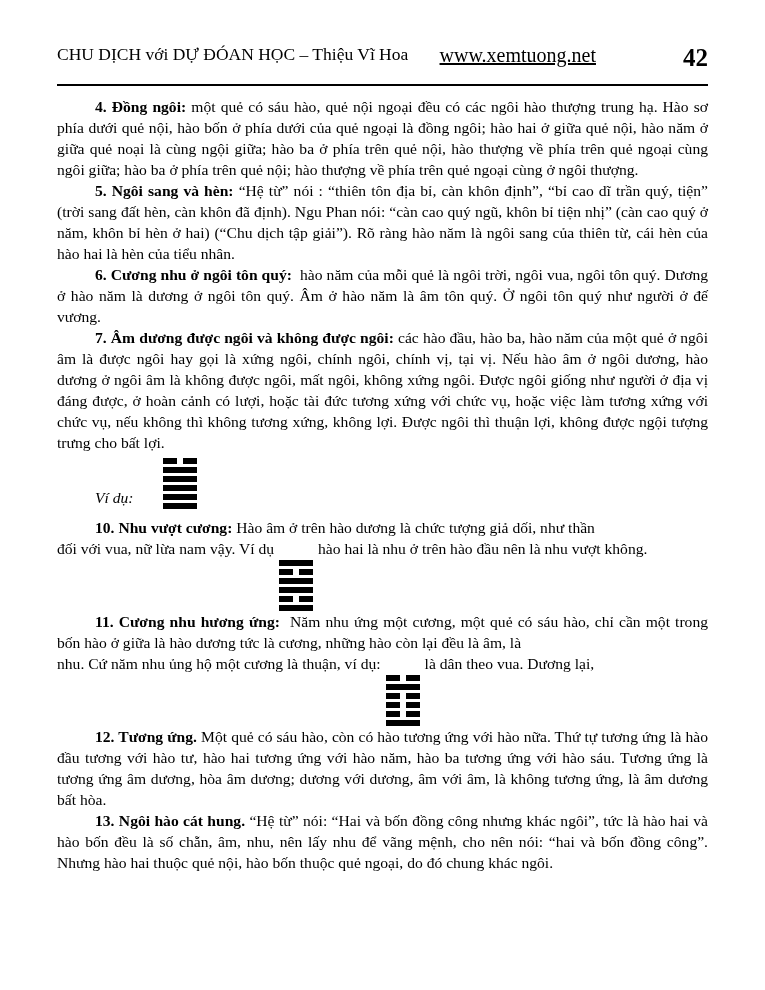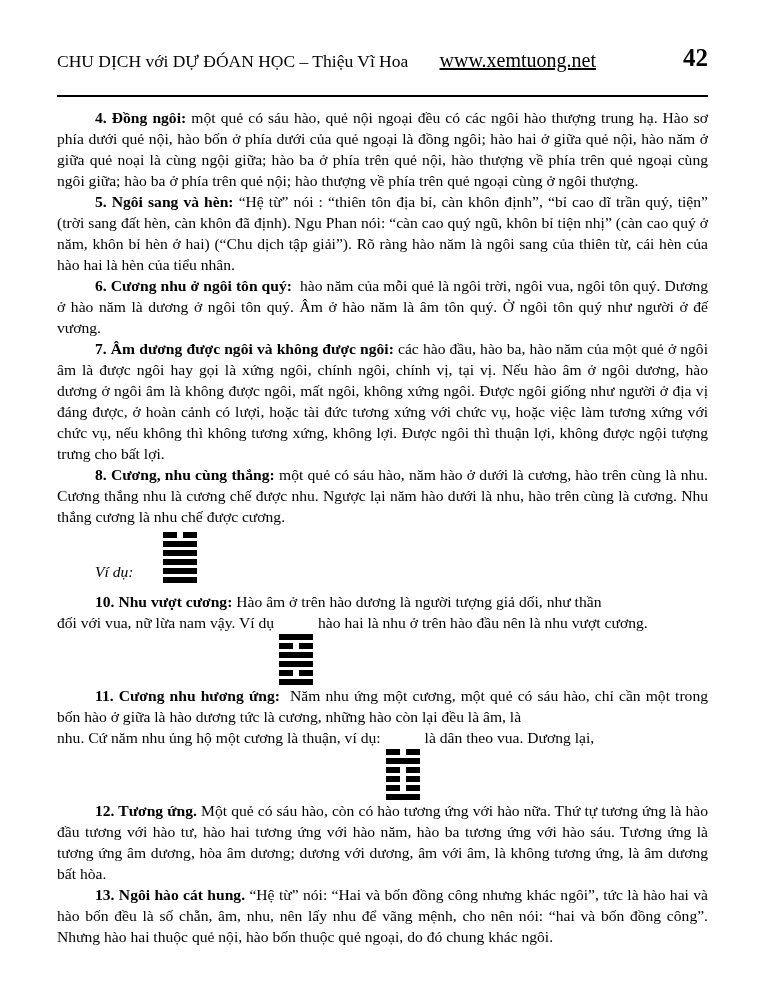--- a/index.html
+++ b/index.html
@@ -14,23 +14,23 @@
     overflow: hidden;
     color: #000000;
     font-family: "Liberation Serif", "DejaVu Serif", serif;
   }
   .page {
     padding: 44px 57px 0 57px;
   }
   
   .header {
     display: flex;
-    align-items: flex-end;
+    align-items: flex-start;
     border-bottom: 2px solid #000;
-    padding-bottom: 23px;
+    padding-bottom: 12px;
   }
   .doc-title {
     font-size: 17.5px;
     white-space: nowrap;
   }
   .site-link {
     margin-left: auto;
     margin-right: 58px;
     font-size: 20px;
     text-decoration: underline;
@@ -110,44 +110,43 @@
   <div class="bodytext">
 
     <p class="para"><b class="lbl">4. Đồng ngôi:</b> <span>một quẻ có sáu hào, quẻ nội ngoại đều có các ngôi hào thượng trung hạ. Hào sơ phía dưới quẻ nội, hào bốn ở phía dưới của quẻ ngoại là đồng ngôi; hào hai ở giữa quẻ nội, hào năm ở giữa quẻ noại là cùng ngội giữa; hào ba ở phía trên quẻ nội, hào thượng về phía trên quẻ ngoại cùng ngôi giữa; hào ba ở phía trên quẻ nội; hào thượng về phía trên quẻ ngoại cùng ở ngôi thượng.</span></p>
 
     <p class="para"><b class="lbl">5. Ngôi sang và hèn:</b> <span>“Hệ từ” nói : “thiên tôn địa bỉ, càn khôn định”, “bỉ cao dĩ trần quý, tiện” (trời sang đất hèn, càn khôn đã định). Ngu Phan nói: “càn cao quý ngũ, khôn bỉ tiện nhị” (càn cao quý ở năm, khôn bỉ hèn ở hai) (“Chu dịch tập giải”). Rõ ràng hào năm là ngôi sang của thiên từ, cái hèn của hào hai là hèn của tiểu nhân.</span></p>
 
     <p class="para"><b class="lbl">6. Cương nhu ở ngôi tôn quý:</b>&nbsp; <span>hào năm của mỗi quẻ là ngôi trời, ngôi vua, ngôi tôn quý. Dương ở hào năm là dương ở ngôi tôn quý. Âm ở hào năm là âm tôn quý. Ở ngôi tôn quý như người ở đế vương.</span></p>
 
     <p class="para"><b class="lbl">7. Âm dương được ngôi và không được ngôi:</b> <span>các hào đầu, hào ba, hào năm của một quẻ ở ngôi âm là được ngôi hay gọi là xứng ngôi, chính ngôi, chính vị, tại vị. Nếu hào âm ở ngôi dương, hào dương ở ngôi âm là không được ngôi, mất ngôi, không xứng ngôi. Được ngôi giống như người ở địa vị đáng được, ở hoàn cảnh có lượi, hoặc tài đức tương xứng với chức vụ, hoặc việc làm tương xứng với chức vụ, nếu không thì không tương xứng, không lợi. Được ngôi thì thuận lợi, không được ngội tượng trưng cho bất lợi.</span></p>
 
-    <p class="para"><b class="lbl">8. Cương, nhu cùng thắng:</b> <span>một quẻ có sáu hào, năm hào ở dưới là cương, hào trên cùng là nhu. Cương thắng nhu là cương chế được nhu. Ngược lại năm hào dưới là nhu, hào trên cùng là cương. Nhu thắng cương là nhu chế được cương.</span></p>
 
     <div class="vidu">
       <span class="vidu-label">Ví dụ:</span>
       <span class="hexagram">
           <span class="hex-row yin"></span>
           <span class="hex-row yang"></span>
           <span class="hex-row yang"></span>
           <span class="hex-row yang"></span>
           <span class="hex-row yang"></span>
           <span class="hex-row yang"></span>
         </span>
     </div>
 
-    <p class="para"><b class="lbl">10. Nhu vượt cương:</b> <span>Hào âm ở trên hào dương là người tượng giả dối, như thần</span></p>
+    <p class="para"><b class="lbl">10. Nhu vượt cương:</b> <span>Hào âm ở trên hào dương là chức tượng giả dối, như thần</span></p>
 
     <p class="cont"><span>đối với vua, nữ lừa nam vậy. Ví dụ</span><span class="hexagram hex-inline">
           <span class="hex-row yang"></span>
           <span class="hex-row yin"></span>
           <span class="hex-row yang"></span>
           <span class="hex-row yang"></span>
           <span class="hex-row yin"></span>
           <span class="hex-row yang"></span>
-        </span><span>hào hai là nhu ở trên hào đầu nên là nhu vượt cương.</span></p>
+        </span><span>hào hai là nhu ở trên hào đầu nên là nhu vượt không.</span></p>
 
     <p class="para"><b class="lbl">11. Cương nhu hương ứng:</b>&nbsp; <span>Năm nhu ứng một cương, một quẻ có sáu hào, chỉ cần một trong bốn hào ở giữa là hào dương tức là cương, những hào còn lại đều là âm, là</span></p>
 
     <p class="cont"><span>nhu. Cứ năm nhu ủng hộ một cương là thuận, ví dụ:</span><span class="hexagram hex-inline">
           <span class="hex-row yin"></span>
           <span class="hex-row yang"></span>
           <span class="hex-row yin"></span>
           <span class="hex-row yin"></span>
           <span class="hex-row yin"></span>
           <span class="hex-row yang"></span>

